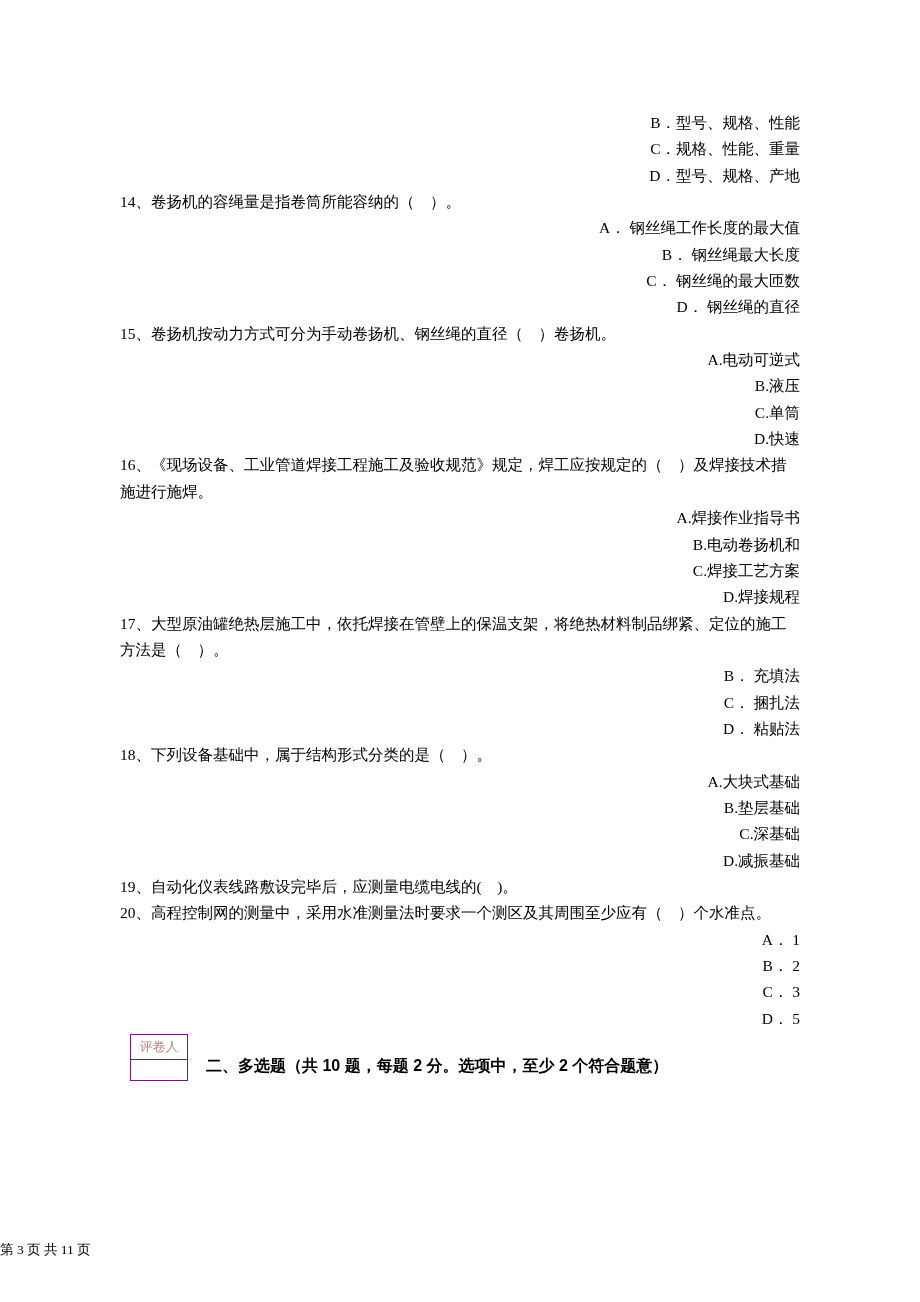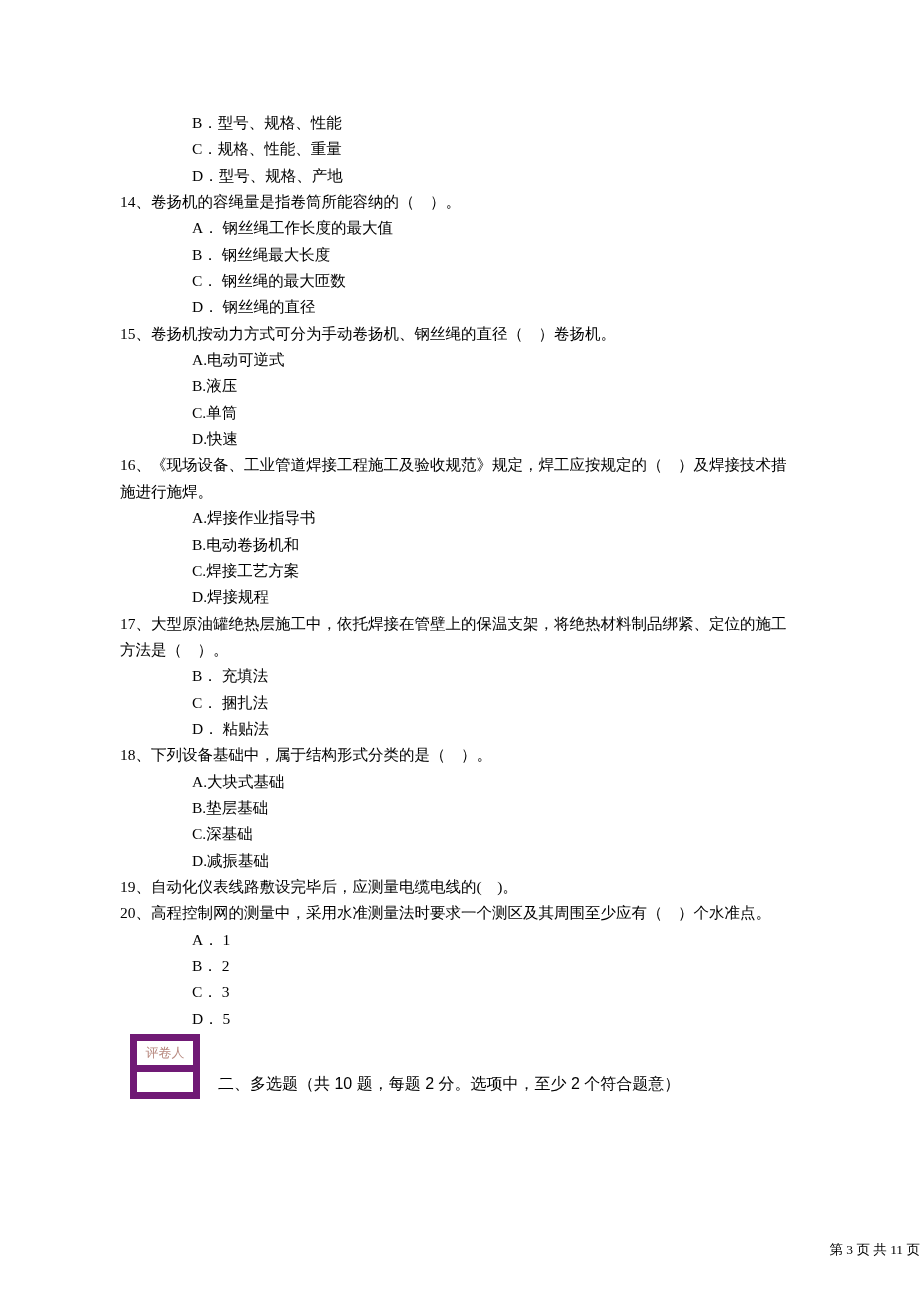--- a/index.html
+++ b/index.html
@@ -16,55 +16,56 @@
     min-height: 1302px;
     box-sizing: border-box;
     padding: 110px 120px 40px 120px;
     position: relative;
   }
   .option-block {
     margin-left: 72px;
   }
   .option-line {
     white-space: pre;
+    text-align: right;
   }
   .q-line {
     white-space: pre-wrap;
   }
   .grader-box {
     margin-top: 2px;
     margin-left: 10px;
     border-collapse: collapse;
   }
   .grader-box td {
-    border: 7px solid #701a75;
+    border: 1px solid #701a75;
     width: 54px;
     height: 18px;
     text-align: center;
     font-size: 13px;
     color: #b88a80;
     font-family: "SimSun", serif;
   }
   .section-row {
     display: flex;
     align-items: flex-end;
   }
   .section-heading {
     font-family: "SimHei", "黑体", sans-serif;
-    font-weight: normal;
+    font-weight: bold;
     font-size: 16px;
     margin-left: 18px;
     padding-bottom: 2px;
   }
   .footer {
     position: absolute;
     bottom: 40px;
     left: 0;
     width: 100%;
-    text-align: right;
+    text-align: left;
     font-size: 13.5px;
   }
 </style>
 </head>
 <body>
 
 <div class="page">
 
   <div class="option-block">
     <div class="option-line"><span>B</span>．<span>型号、规格、性能</span></div>

